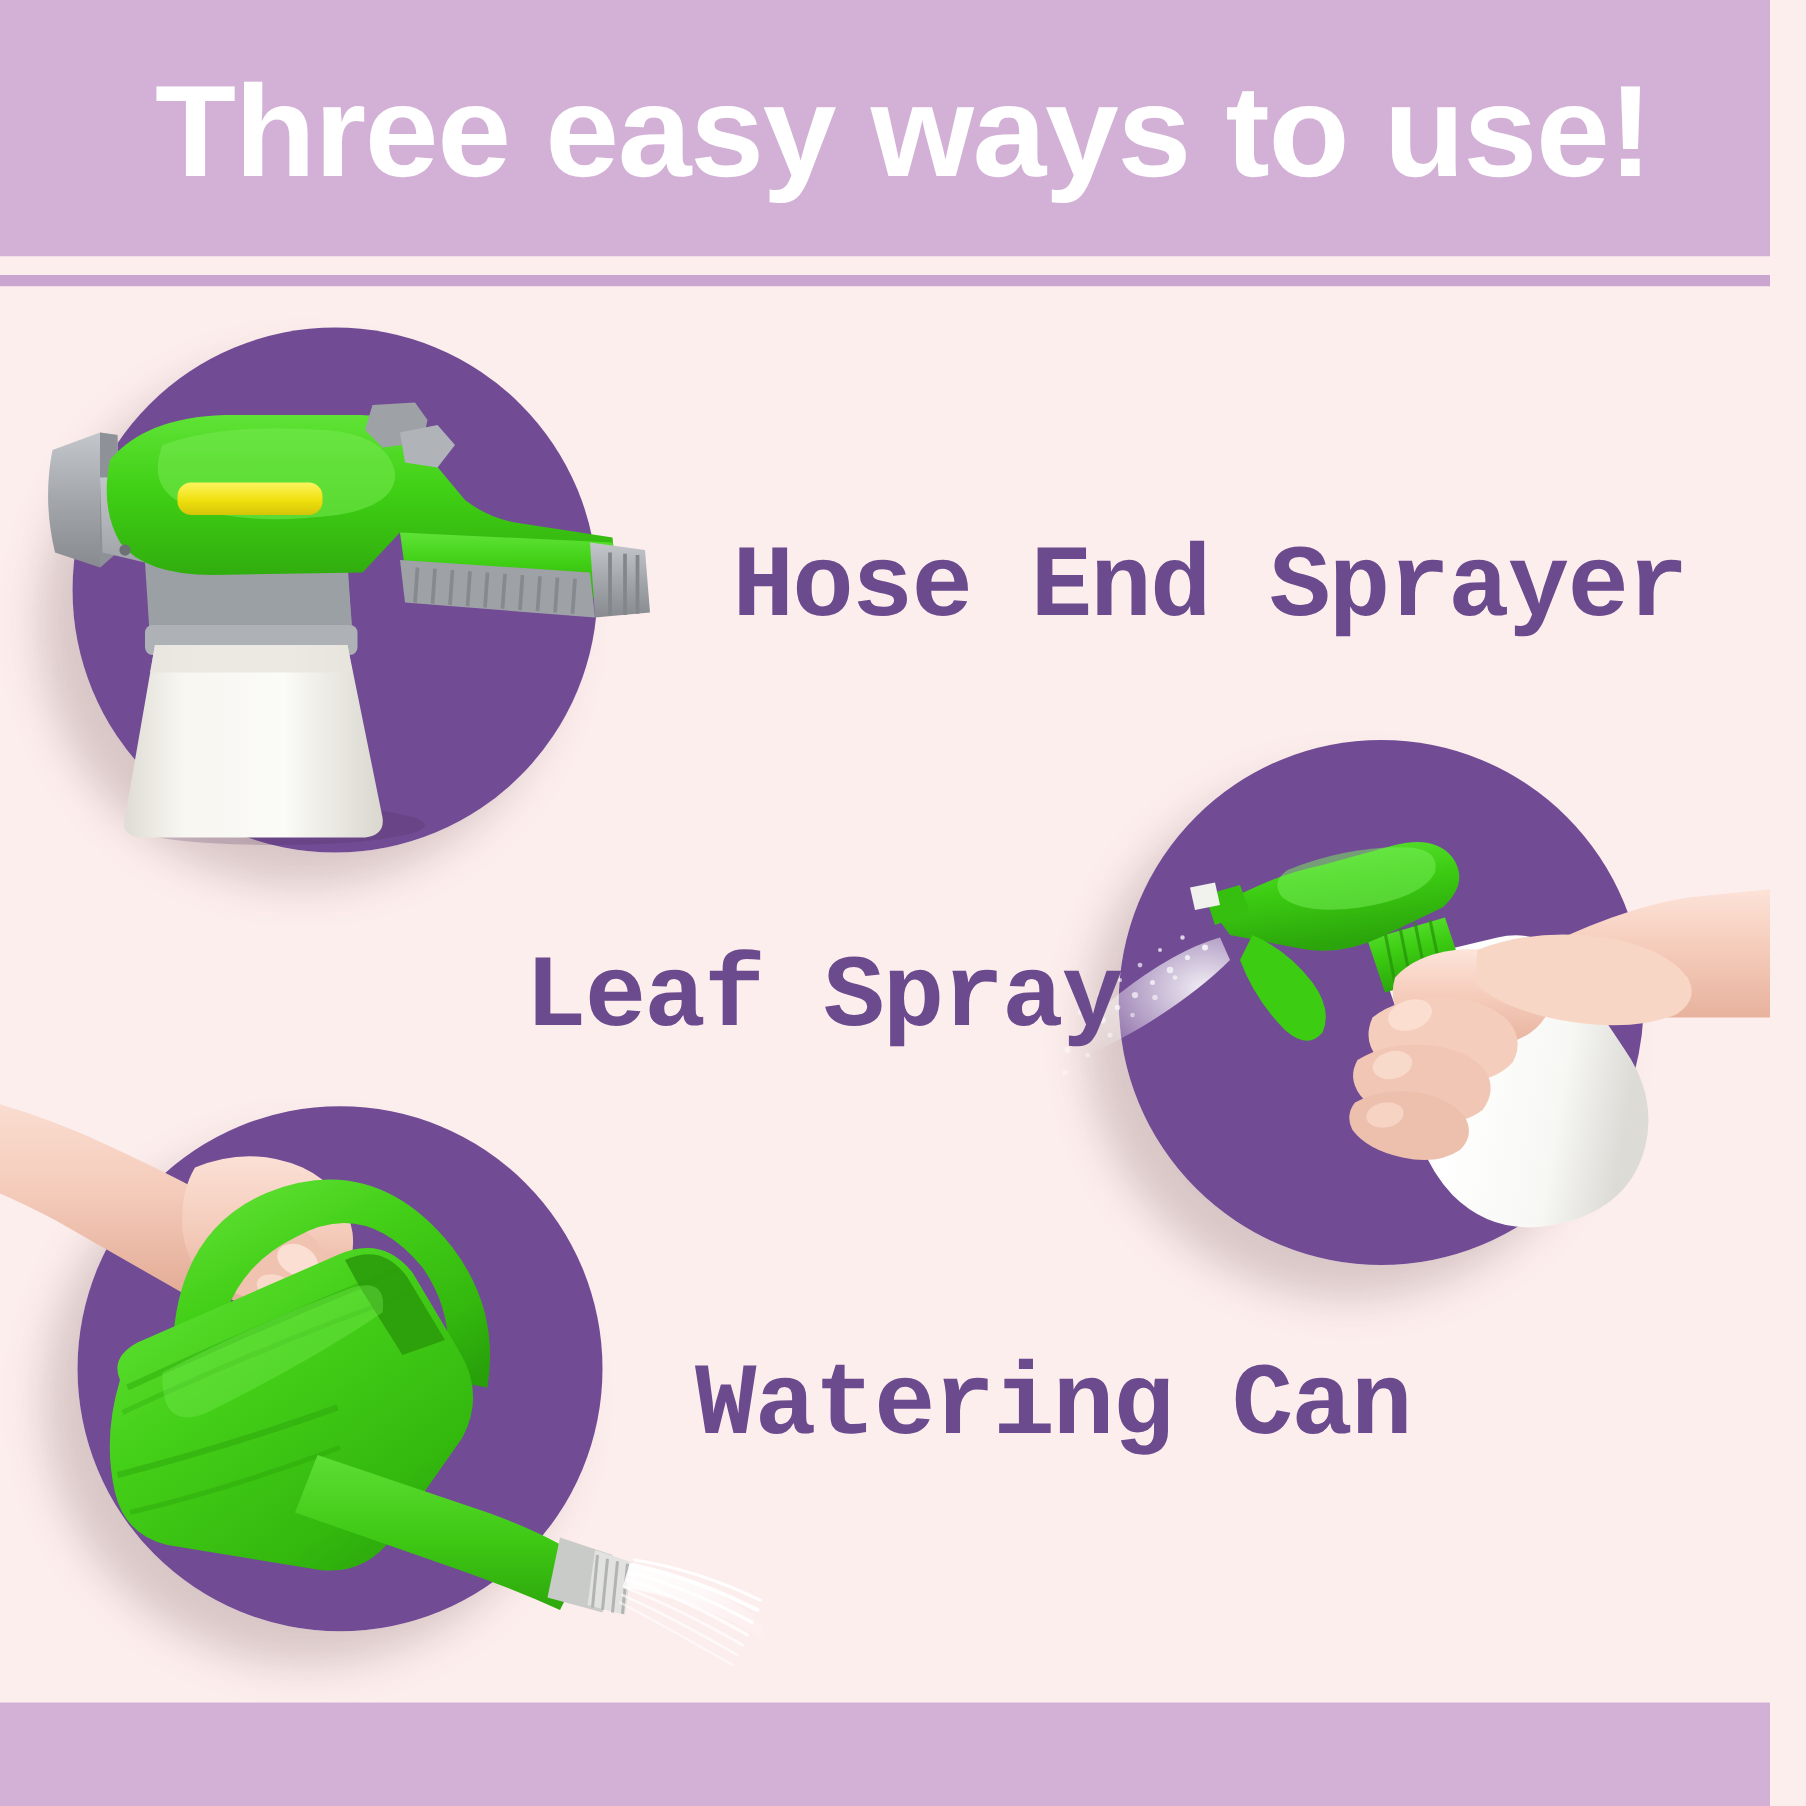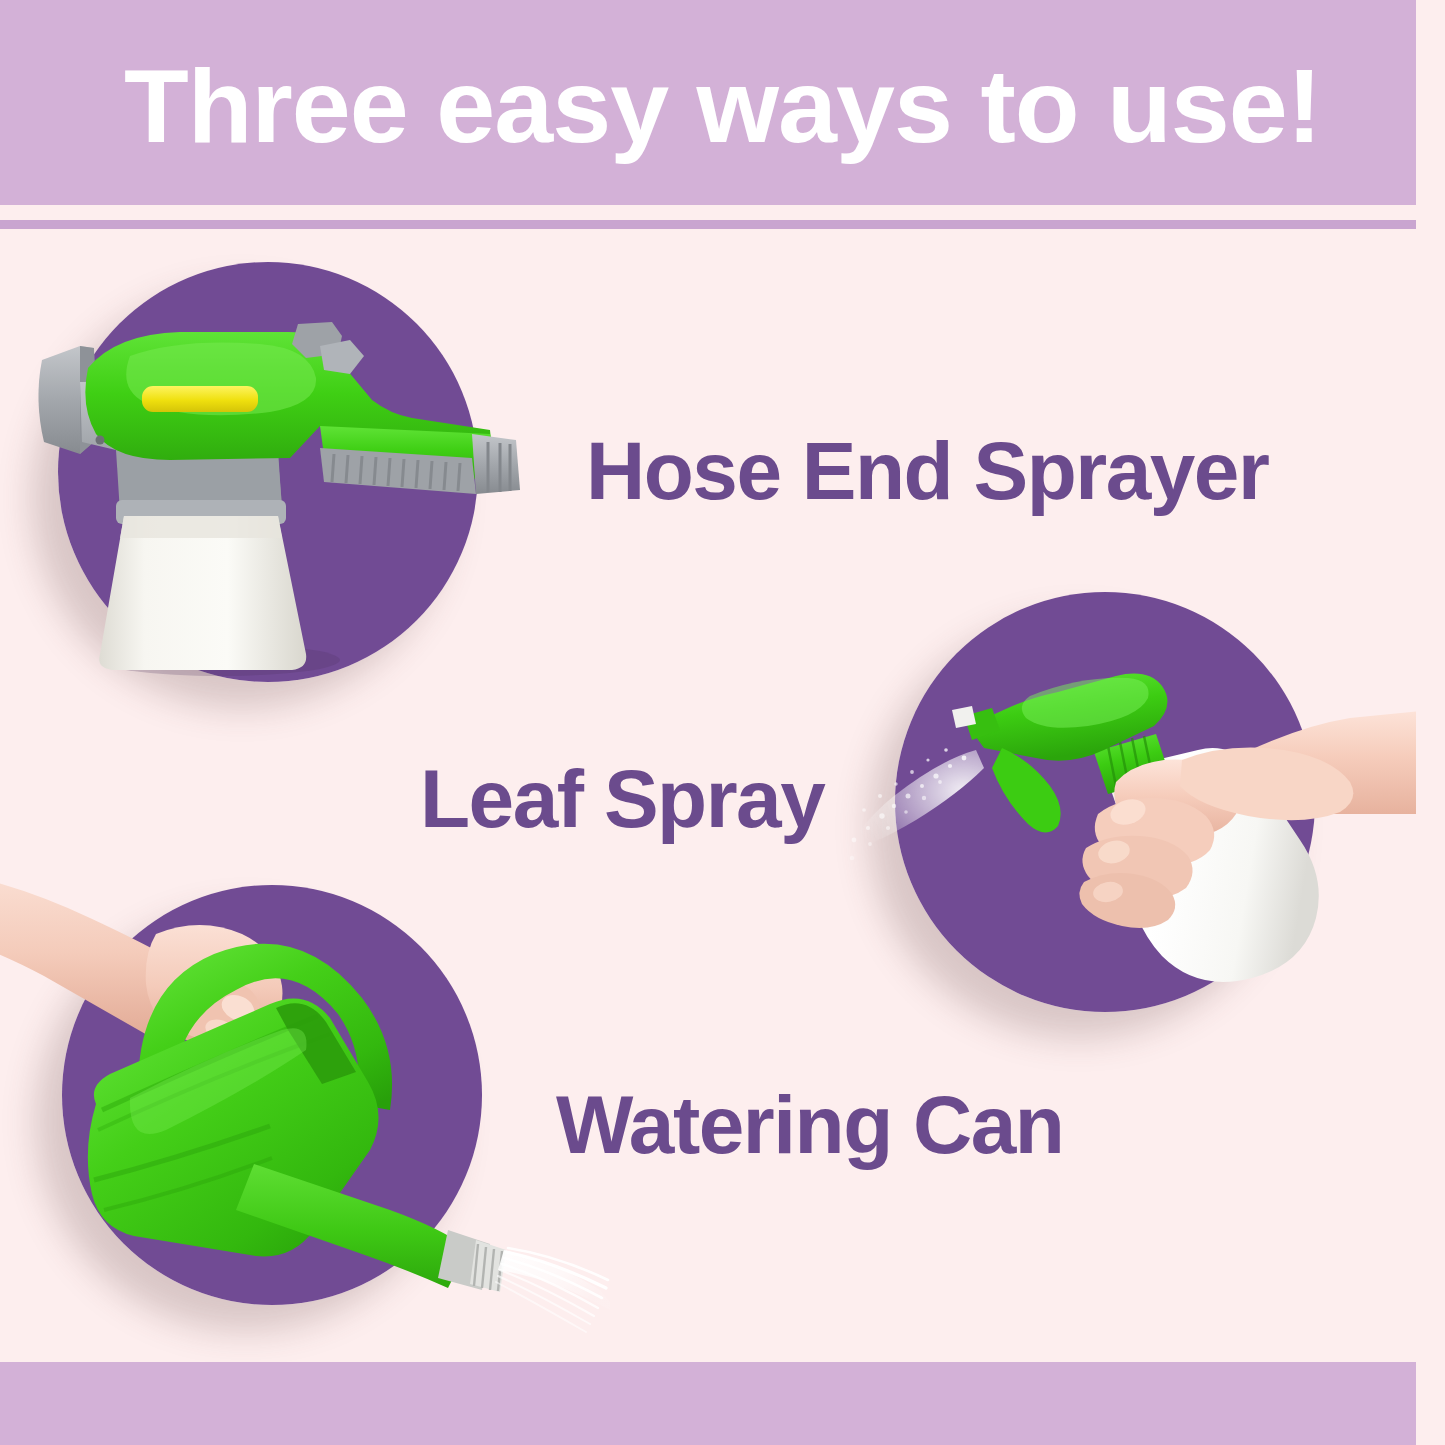--- a/index.html
+++ b/index.html
@@ -31,21 +31,21 @@
     position:absolute;border-radius:50%;
     box-shadow:-26px 26px 34px rgba(90,60,60,0.22);
   }
   #circle-1{left:58px;top:262px;width:420px;height:420px;}
   #circle-2{left:895px;top:592px;width:420px;height:420px;}
   #circle-3{left:62px;top:885px;width:420px;height:420px;}
 
   
   .label{
     position:absolute;color:#6b4b8d;font-weight:bold;
-    font-family:Liberation Sans, sans-serif;
+    font-family:Liberation Mono, monospace;
     white-space:nowrap;letter-spacing:-1.5px;
   }
   #label-1{left:586px;top:424px;font-size:82px;}
   #label-2{left:420px;top:752px;font-size:82px;text-align:right;}
   #label-3{left:556px;top:1078px;font-size:82px;text-align:center;}
 
   
   .art{position:absolute;}
   svg{display:block;overflow:visible;}
 </style>

